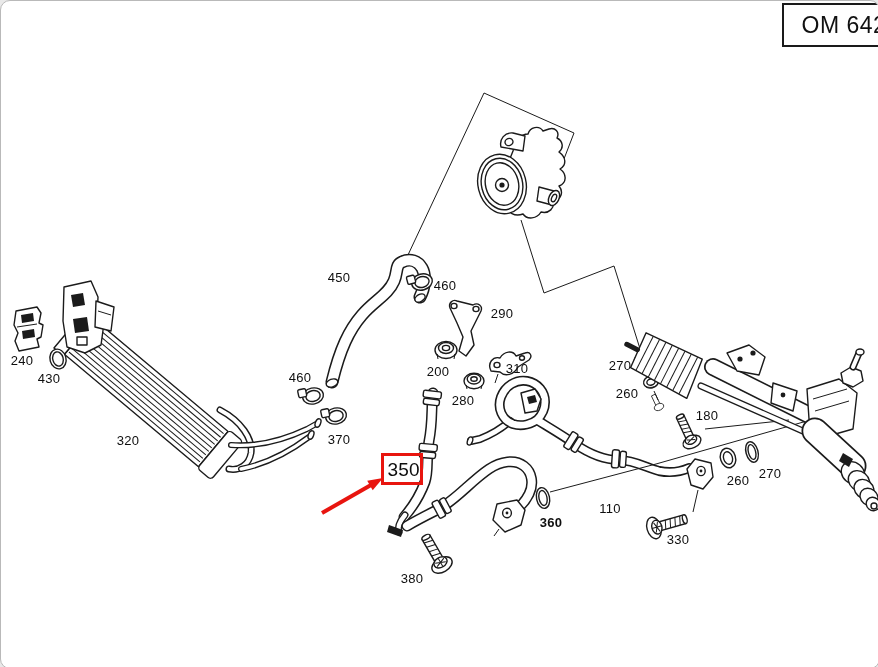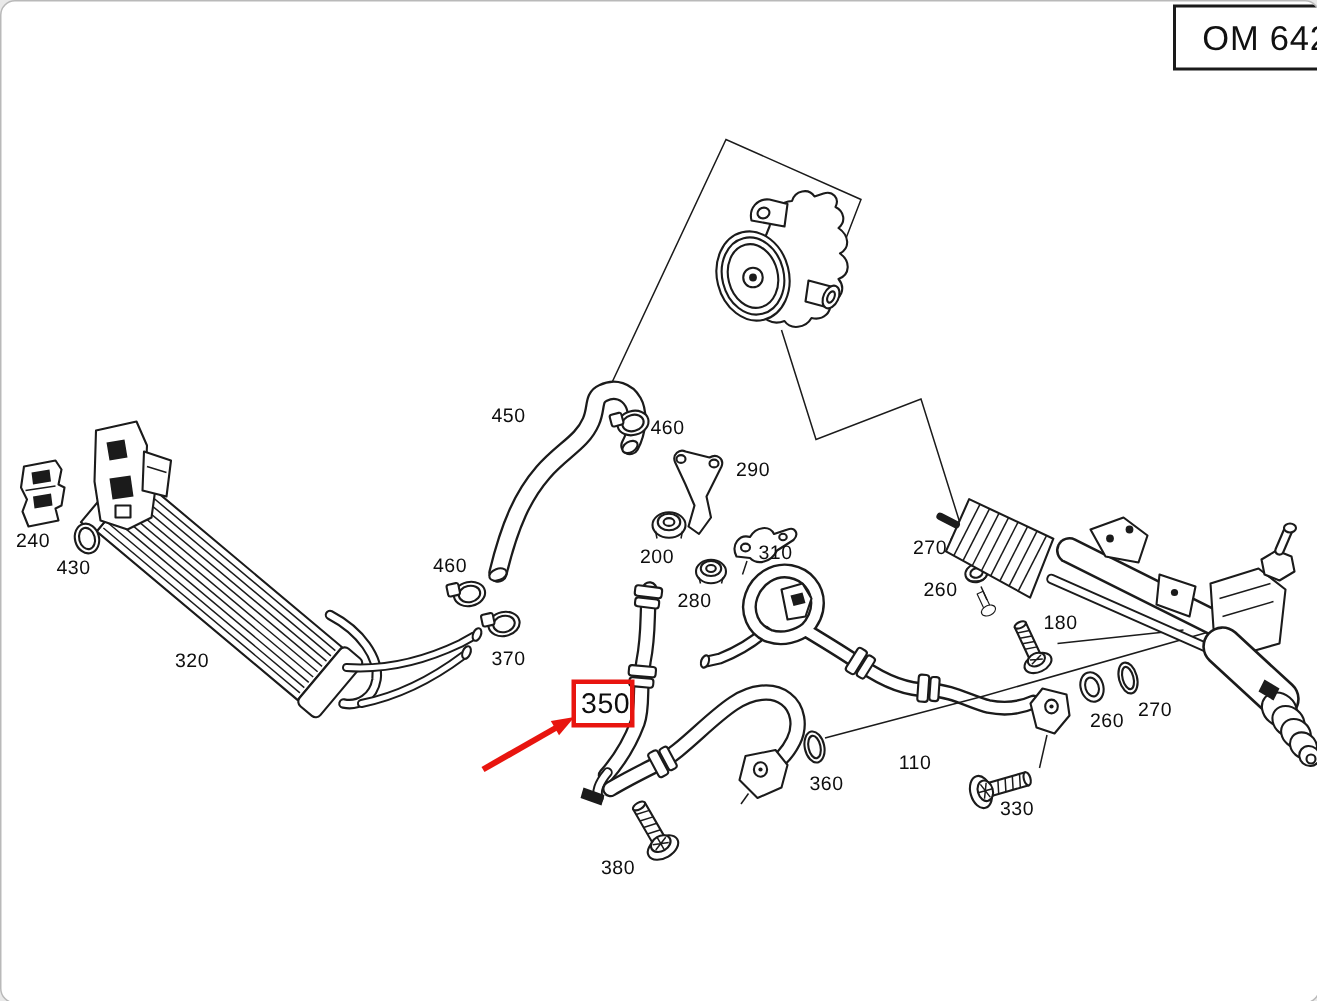--- a/index.html
+++ b/index.html
@@ -338,21 +338,21 @@
   <div class="callout" style="left:127px;top:439px;">320</div>
   <div class="callout" style="left:338px;top:276px;">450</div>
   <div class="callout" style="left:444px;top:284px;">460</div>
   <div class="callout" style="left:299px;top:376px;">460</div>
   <div class="callout" style="left:338px;top:438px;text-align:center;">370</div>
   <div class="callout" style="left:501px;top:312px;">290</div>
   <div class="callout" style="left:437px;top:370px;">200</div>
   <div class="callout" style="left:516px;top:339px;margin-top:28px;">310</div>
   <div class="callout" style="left:462px;top:399px;">280</div>
   <div class="callout" style="left:411px;top:577px;">380</div>
-  <div class="callout" style="left:550px;top:521px;">360</div>
+  <div class="callout" style="left:550px;top:521px;font-weight:bold;">360</div>
   <div class="callout" style="left:609px;top:507px;">110</div>
   <div class="callout" style="left:677px;top:538px;">330</div>
   <div class="callout" style="left:619px;top:364px;">270</div>
   <div class="callout" style="left:626px;top:392px;">260</div>
   <div class="callout" style="left:706px;top:414px;">180</div>
   <div class="callout" style="left:737px;top:479px;">260</div>
   <div class="callout" style="left:769px;top:472px;">270</div>
 
   <div class="hlbox" style="left:380px;top:452px;width:36px;height:26px;border:3px solid #e8150f;justify-content:flex-end;">
     <span>350</span>

